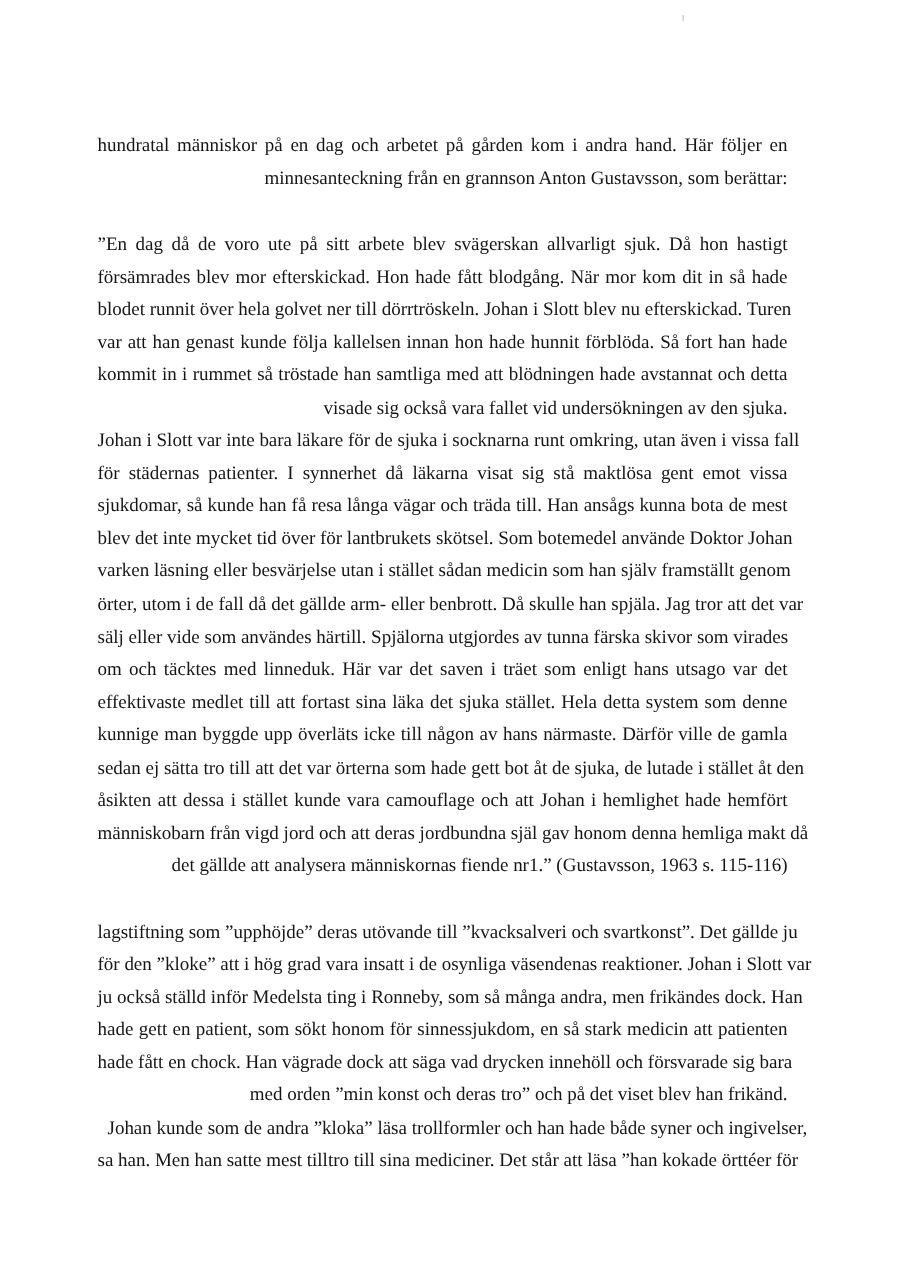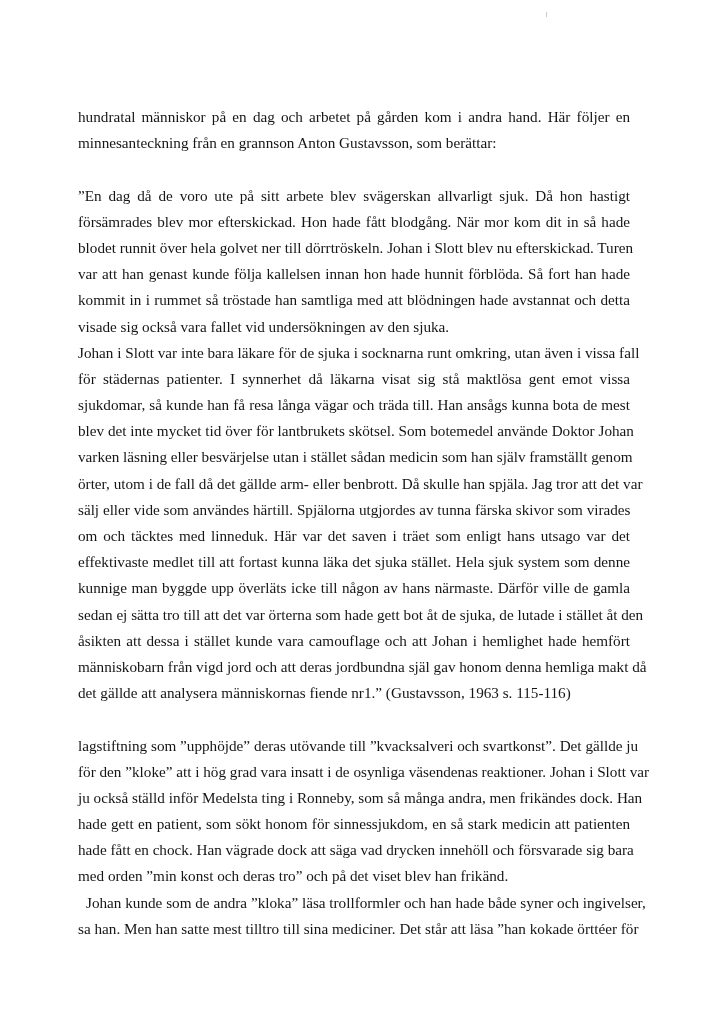--- a/index.html
+++ b/index.html
@@ -26,21 +26,21 @@
       font-size: 15.2px;
       line-height: 26.2px;
       height: 26.2px;
       white-space: nowrap;
     }
     .justify {
       text-align: justify;
       text-align-last: justify;
     }
     .left {
-      text-align: left;
+      text-align: right;
     }
     .gap {
       display: block;
       height: 26.2px;
     }
     .indent {
       padding-left: 8px;
     }
     .scan-mark {
       position: absolute;
@@ -73,21 +73,21 @@
     <span class="line justify">kommit in i rummet så tröstade han samtliga med att blödningen hade avstannat och detta</span>
     <span class="line left">visade sig också vara fallet vid undersökningen av den sjuka.</span>
     <span class="line justify">Johan i Slott var inte bara läkare för de sjuka i socknarna runt omkring, utan även i vissa fall</span>
     <span class="line justify">för städernas patienter. I synnerhet då läkarna visat sig stå maktlösa gent emot vissa</span>
     <span class="line justify">sjukdomar, så kunde han få resa långa vägar och träda till. Han ansågs kunna bota de mest</span>
     <span class="line justify">blev det inte mycket tid över för lantbrukets skötsel. Som botemedel använde Doktor Johan</span>
     <span class="line justify">varken läsning eller besvärjelse utan i stället sådan medicin som han själv framställt genom</span>
     <span class="line justify">örter, utom i de fall då det gällde arm- eller benbrott. Då skulle han spjäla. Jag tror att det var</span>
     <span class="line justify">sälj eller vide som användes härtill. Spjälorna utgjordes av tunna färska skivor som virades</span>
     <span class="line justify">om och täcktes med linneduk. Här var det saven i träet som enligt hans utsago var det</span>
-    <span class="line justify">effektivaste medlet till att fortast kunna läka det sjuka stället. Hela sjuk system som denne</span>
+    <span class="line justify">effektivaste medlet till att fortast sina läka det sjuka stället. Hela detta system som denne</span>
     <span class="line justify">kunnige man byggde upp överläts icke till någon av hans närmaste. Därför ville de gamla</span>
     <span class="line justify">sedan ej sätta tro till att det var örterna som hade gett bot åt de sjuka, de lutade i stället åt den</span>
     <span class="line justify">åsikten att dessa i stället kunde vara camouflage och att Johan i hemlighet hade hemfört</span>
     <span class="line justify">människobarn från vigd jord och att deras jordbundna själ gav honom denna hemliga makt då</span>
     <span class="line left">det gällde att analysera människornas fiende nr1.” (Gustavsson, 1963 s. 115-116)</span>
   </div>
 
   <span class="gap"></span>
 
   <div>

